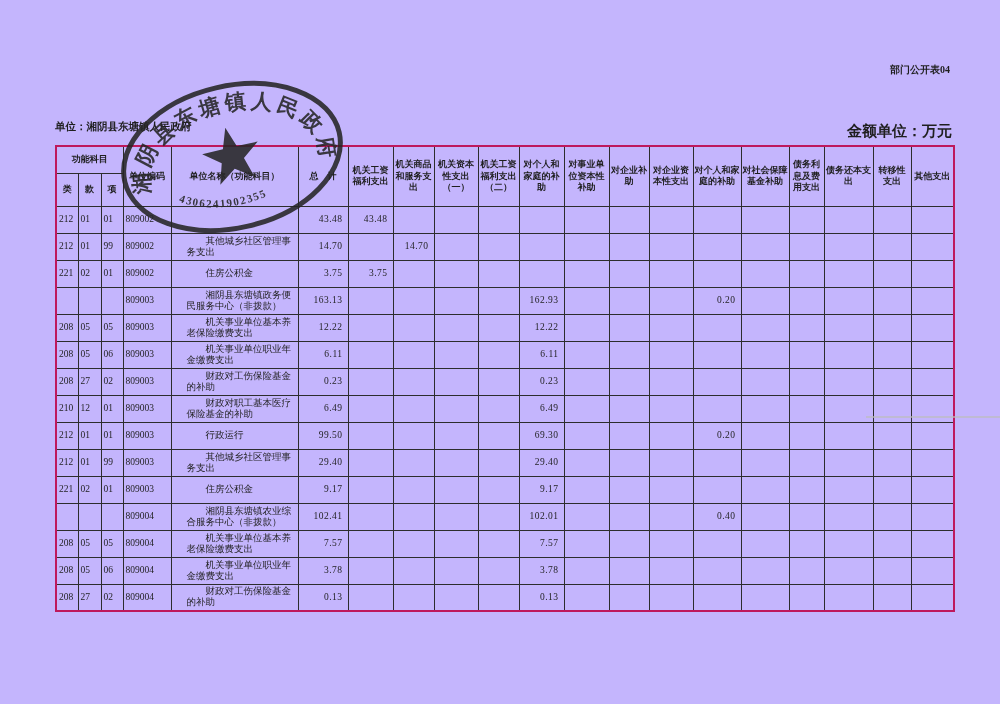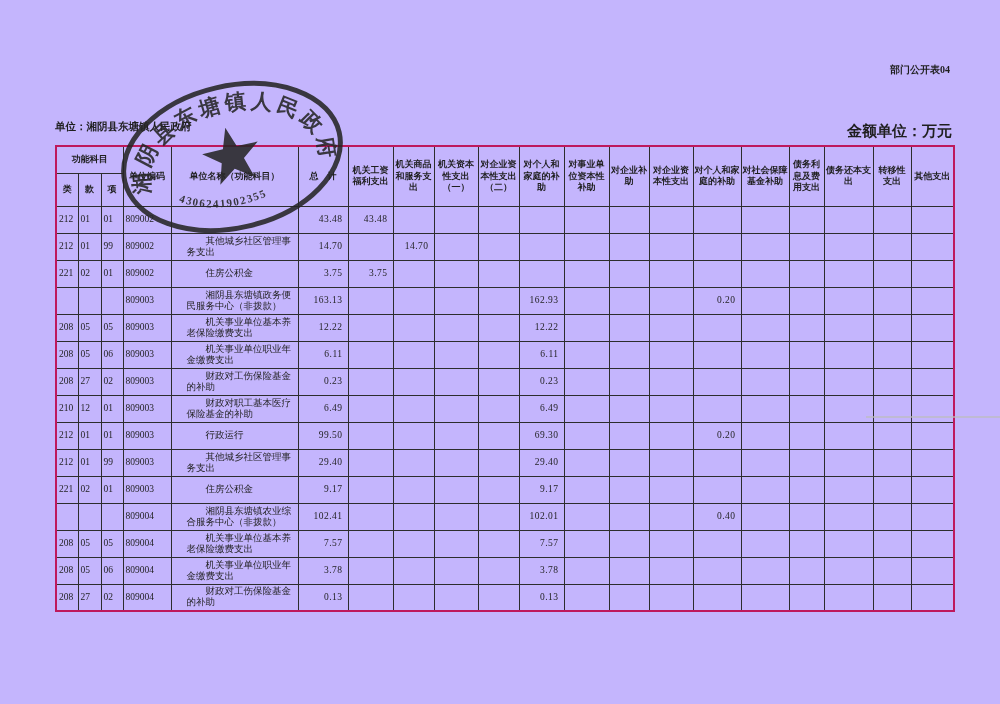--- a/index.html
+++ b/index.html
@@ -72,21 +72,21 @@
     </colgroup>
     <thead>
       <tr class="hrow1" id="header-row-1">
         <th colspan="3">功能科目</th>
         <th rowspan="2">单位编码</th>
         <th rowspan="2">单位名称（功能科目）</th>
         <th rowspan="2">总　计</th>
       <th rowspan="2">机关工资福利支出</th>
           <th rowspan="2">机关商品和服务支出</th>
           <th rowspan="2">机关资本性支出（一）</th>
-          <th rowspan="2">对企业资本性支出（二）</th>
+          <th rowspan="2">机关工资福利支出（二）</th>
           <th rowspan="2">对个人和家庭的补助</th>
           <th rowspan="2">对事业单位资本性补助</th>
           <th rowspan="2">对企业补助</th>
           <th rowspan="2">对企业资本性支出</th>
           <th rowspan="2">对个人和家庭的补助</th>
           <th rowspan="2">对社会保障基金补助</th>
           <th rowspan="2">债务利息及费用支出</th>
           <th rowspan="2">债务还本支出</th>
           <th rowspan="2">转移性支出</th>
           <th rowspan="2">其他支出</th>

